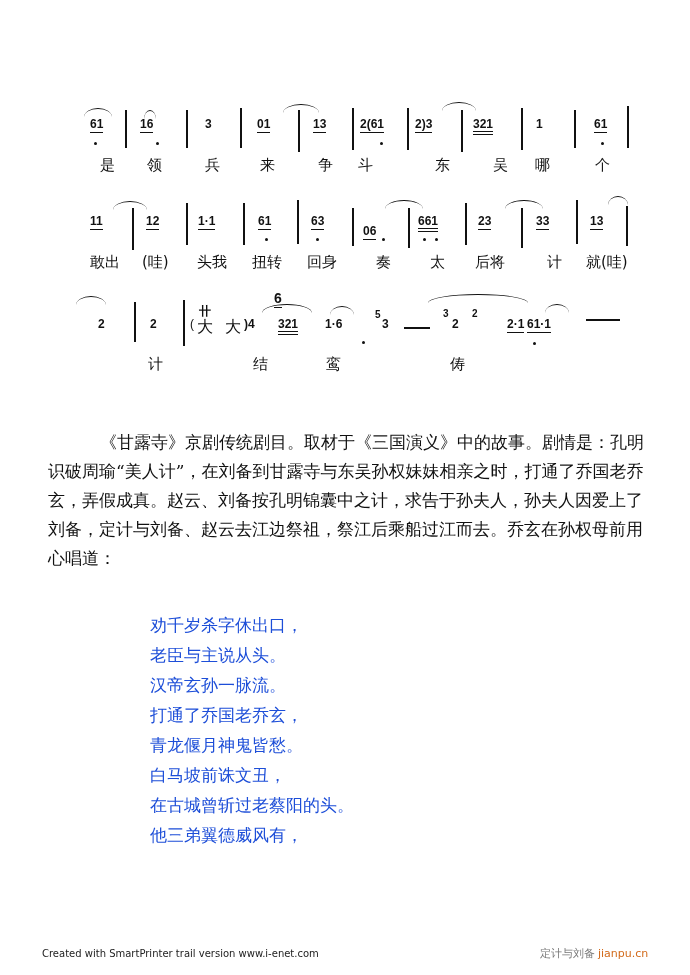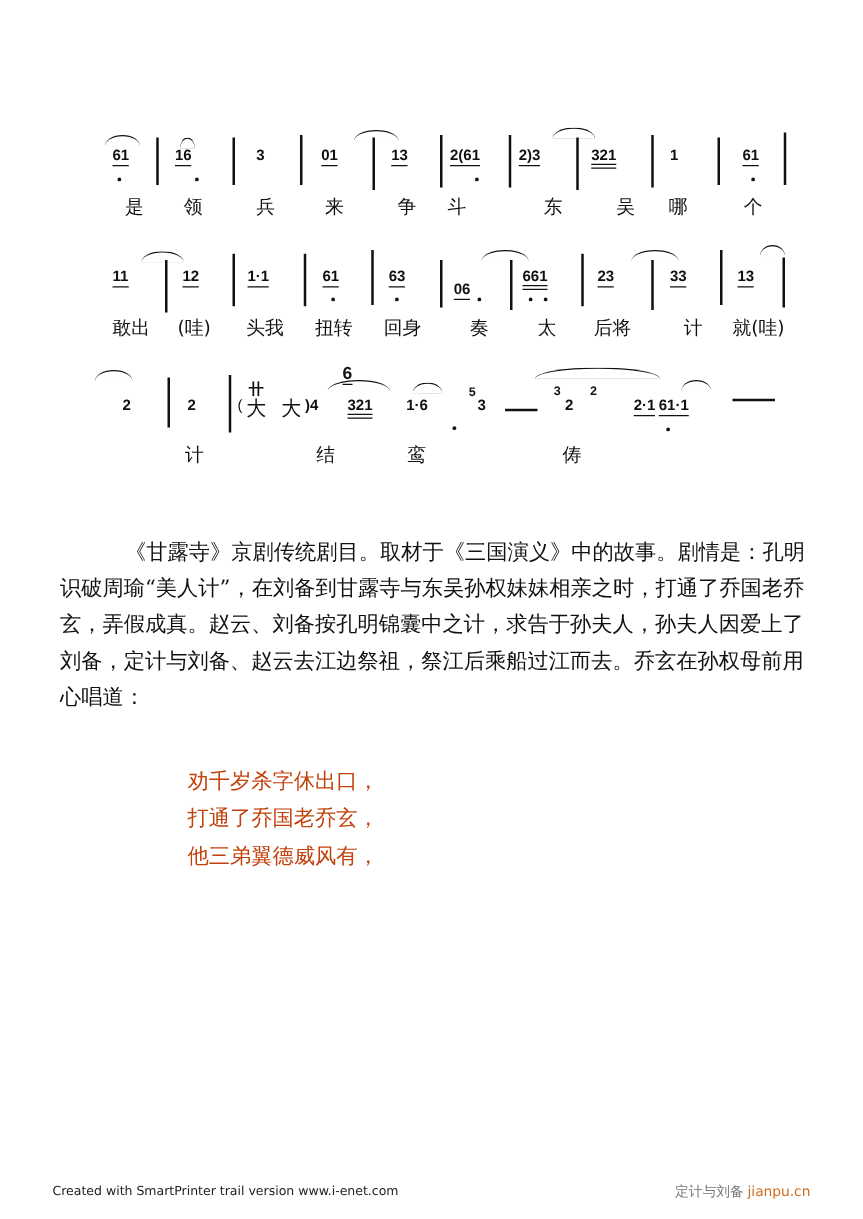--- a/index.html
+++ b/index.html
@@ -60,21 +60,21 @@
       line-height: 29px;
       color: #111;
     }
     .prose p { margin: 0; }
     .poem {
       position: absolute;
       left: 150px;
       font-family: "DejaVu Serif", serif;
       font-size: 17px;
       line-height: 30px;
-      color: #c2410c;
+      color: #1d4ed8;
     }
     .poem div { white-space: nowrap; }
     .footer-left {
       position: absolute; left: 42px; top: 948px;
       font-family: "DejaVu Sans", sans-serif;
       font-size: 10px; color: #222;
     }
     .footer-right {
       position: absolute; left: 540px; top: 946px;
       font-family: "DejaVu Sans", sans-serif;
@@ -224,20 +224,25 @@
   <span class="lyric" style="left:326px;top:355px;">鸾</span>
   <span class="lyric" style="left:450px;top:355px;">俦</span>
 </div>
 
 <div class="prose" style="top:428px;">
   <p style="text-indent:52px;">《甘露寺》京剧传统剧目。取材于《三国演义》中的故事。剧情是：孔明识破周瑜“美人计”，在刘备到甘露寺与东吴孙权妹妹相亲之时，打通了乔国老乔玄，弄假成真。赵云、刘备按孔明锦囊中之计，求告于孙夫人，孙夫人因爱上了刘备，定计与刘备、赵云去江边祭祖，祭江后乘船过江而去。乔玄在孙权母前用心唱道：</p>
 </div>
 
 <div class="poem" style="top:610px;">
   <div>劝千岁杀字休出口，</div>
+  <div>老臣与主说从头。</div>
+  <div>汉帝玄孙一脉流。</div>
   <div>打通了乔国老乔玄，</div>
+  <div>青龙偃月神鬼皆愁。</div>
+  <div>白马坡前诛文丑，</div>
+  <div>在古城曾斩过老蔡阳的头。</div>
   <div>他三弟翼德威风有，</div>
 </div>
 
 <div class="footer-left">Created with SmartPrinter trail version www.i-enet.com</div>
 <div class="footer-right">
   <span>定计与刘备</span><span class="brand">jianpu.cn</span>
 </div>
 
 </body></html>

